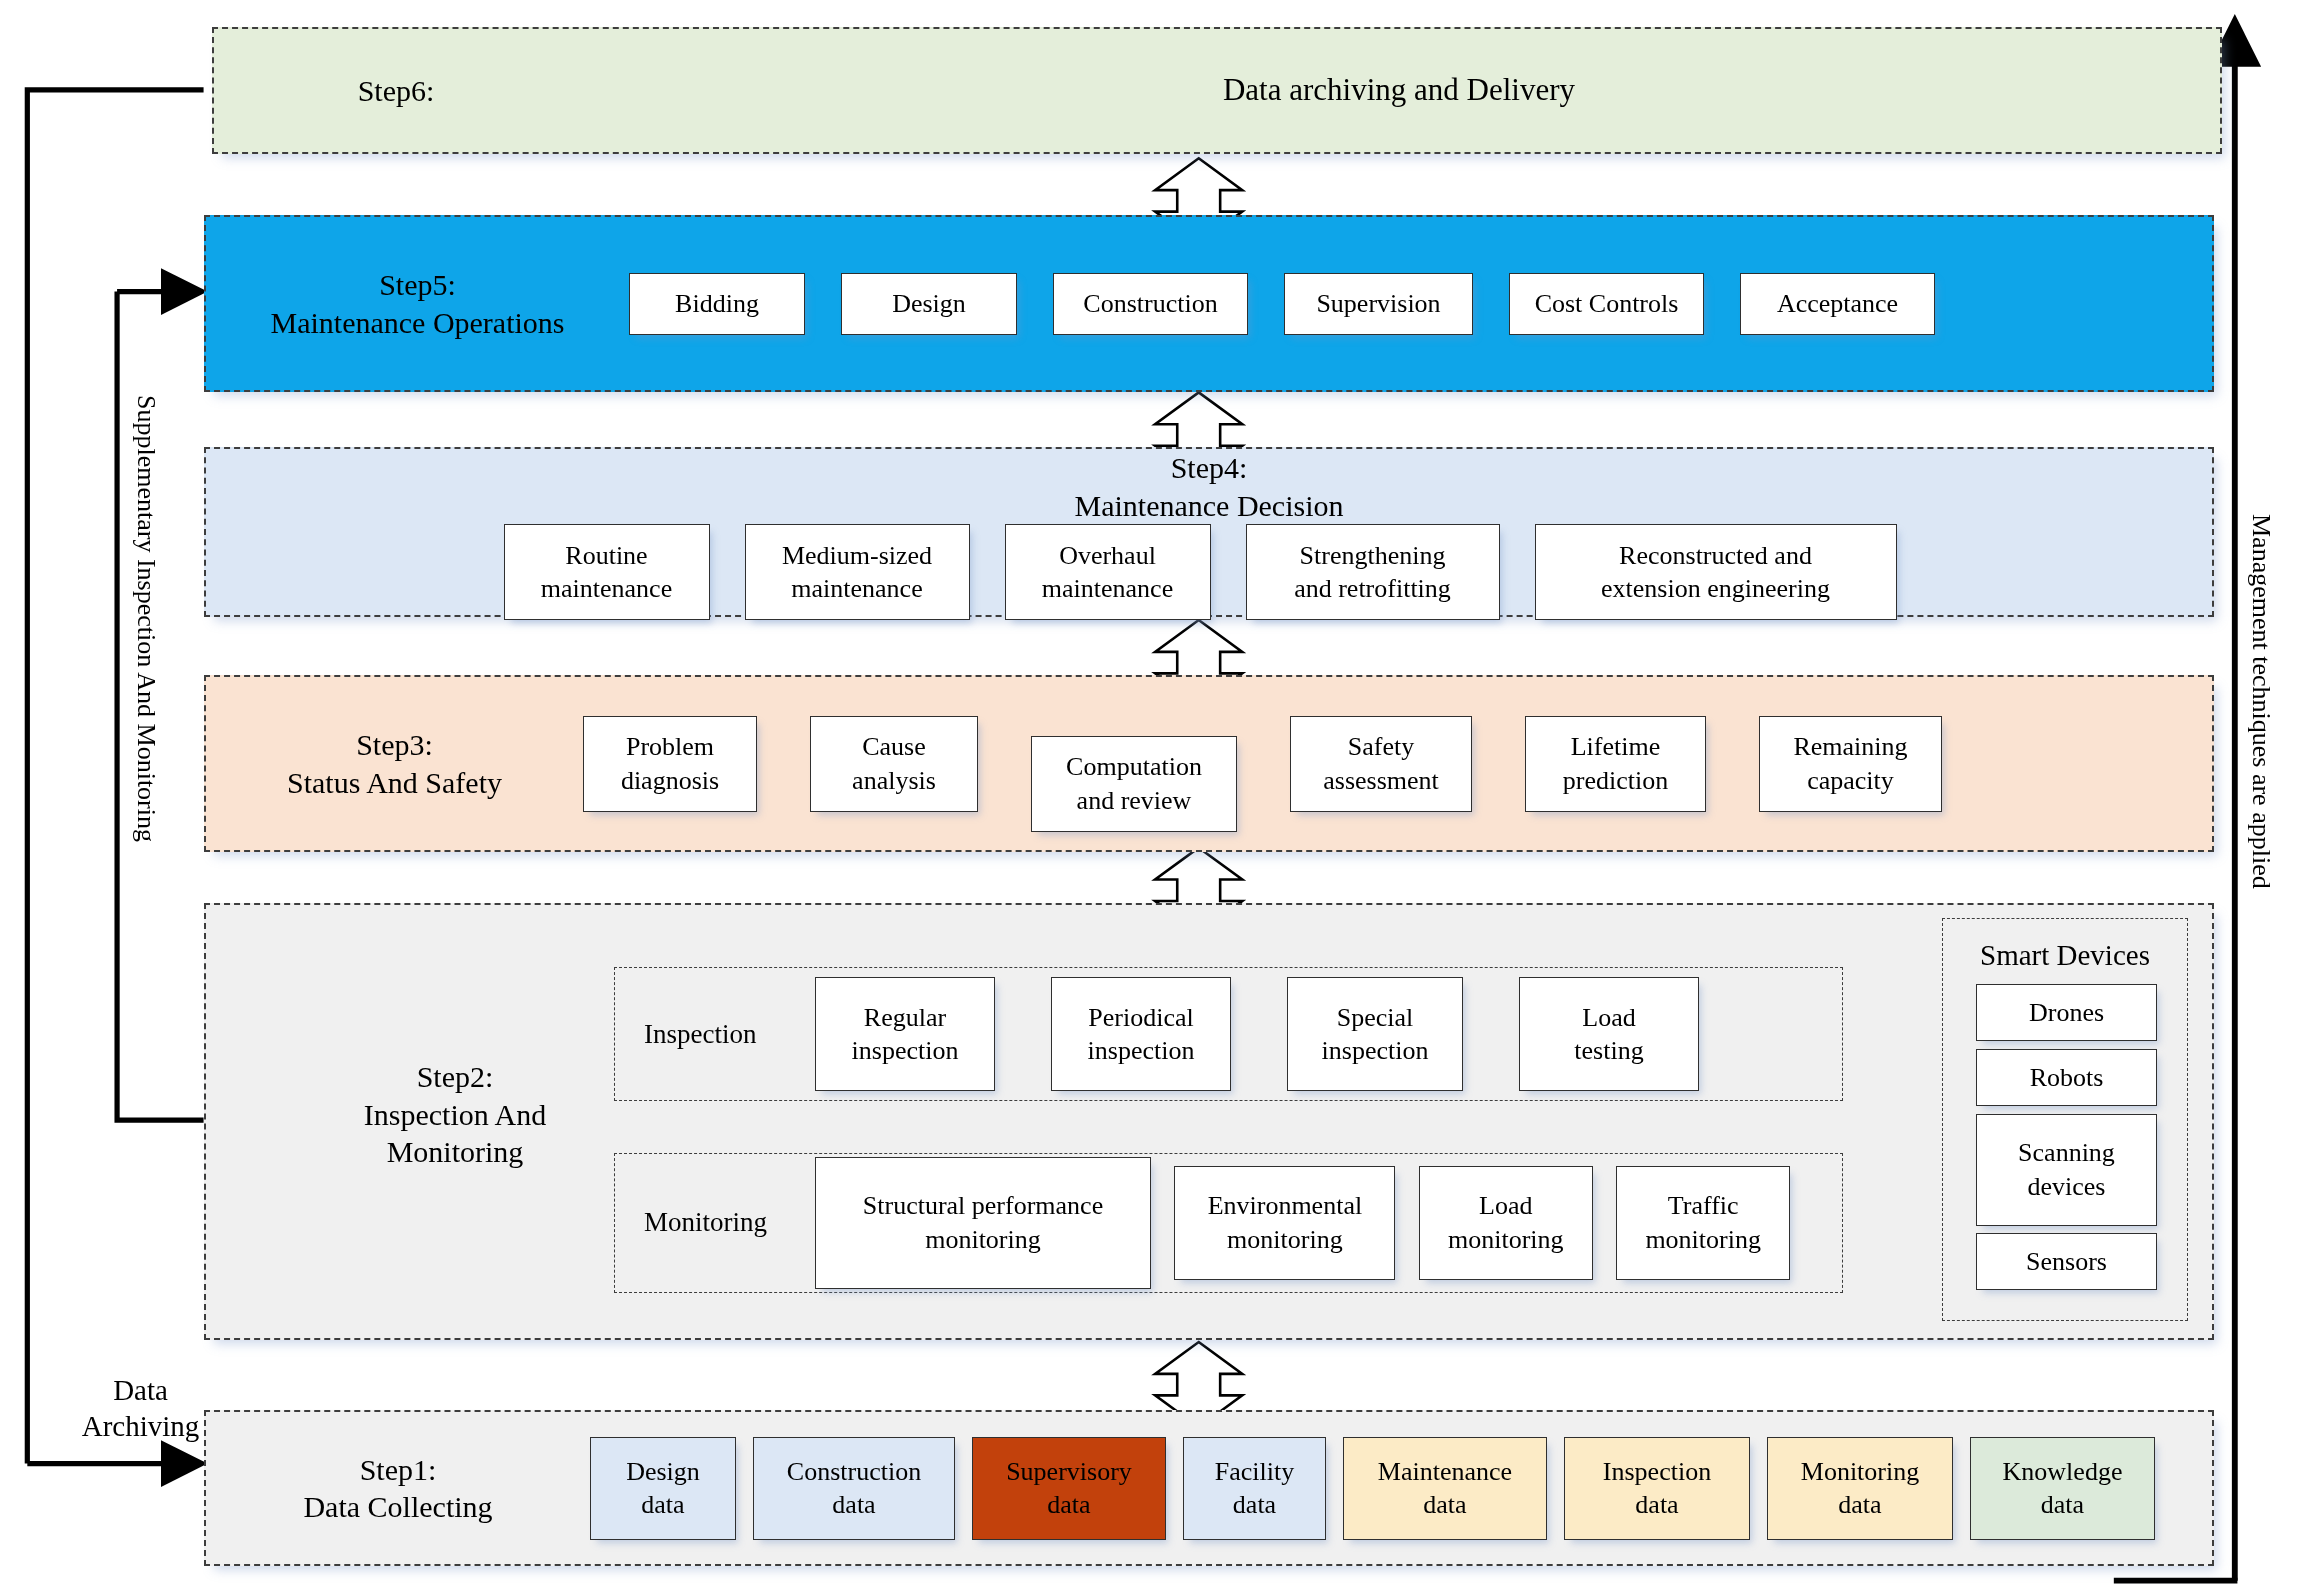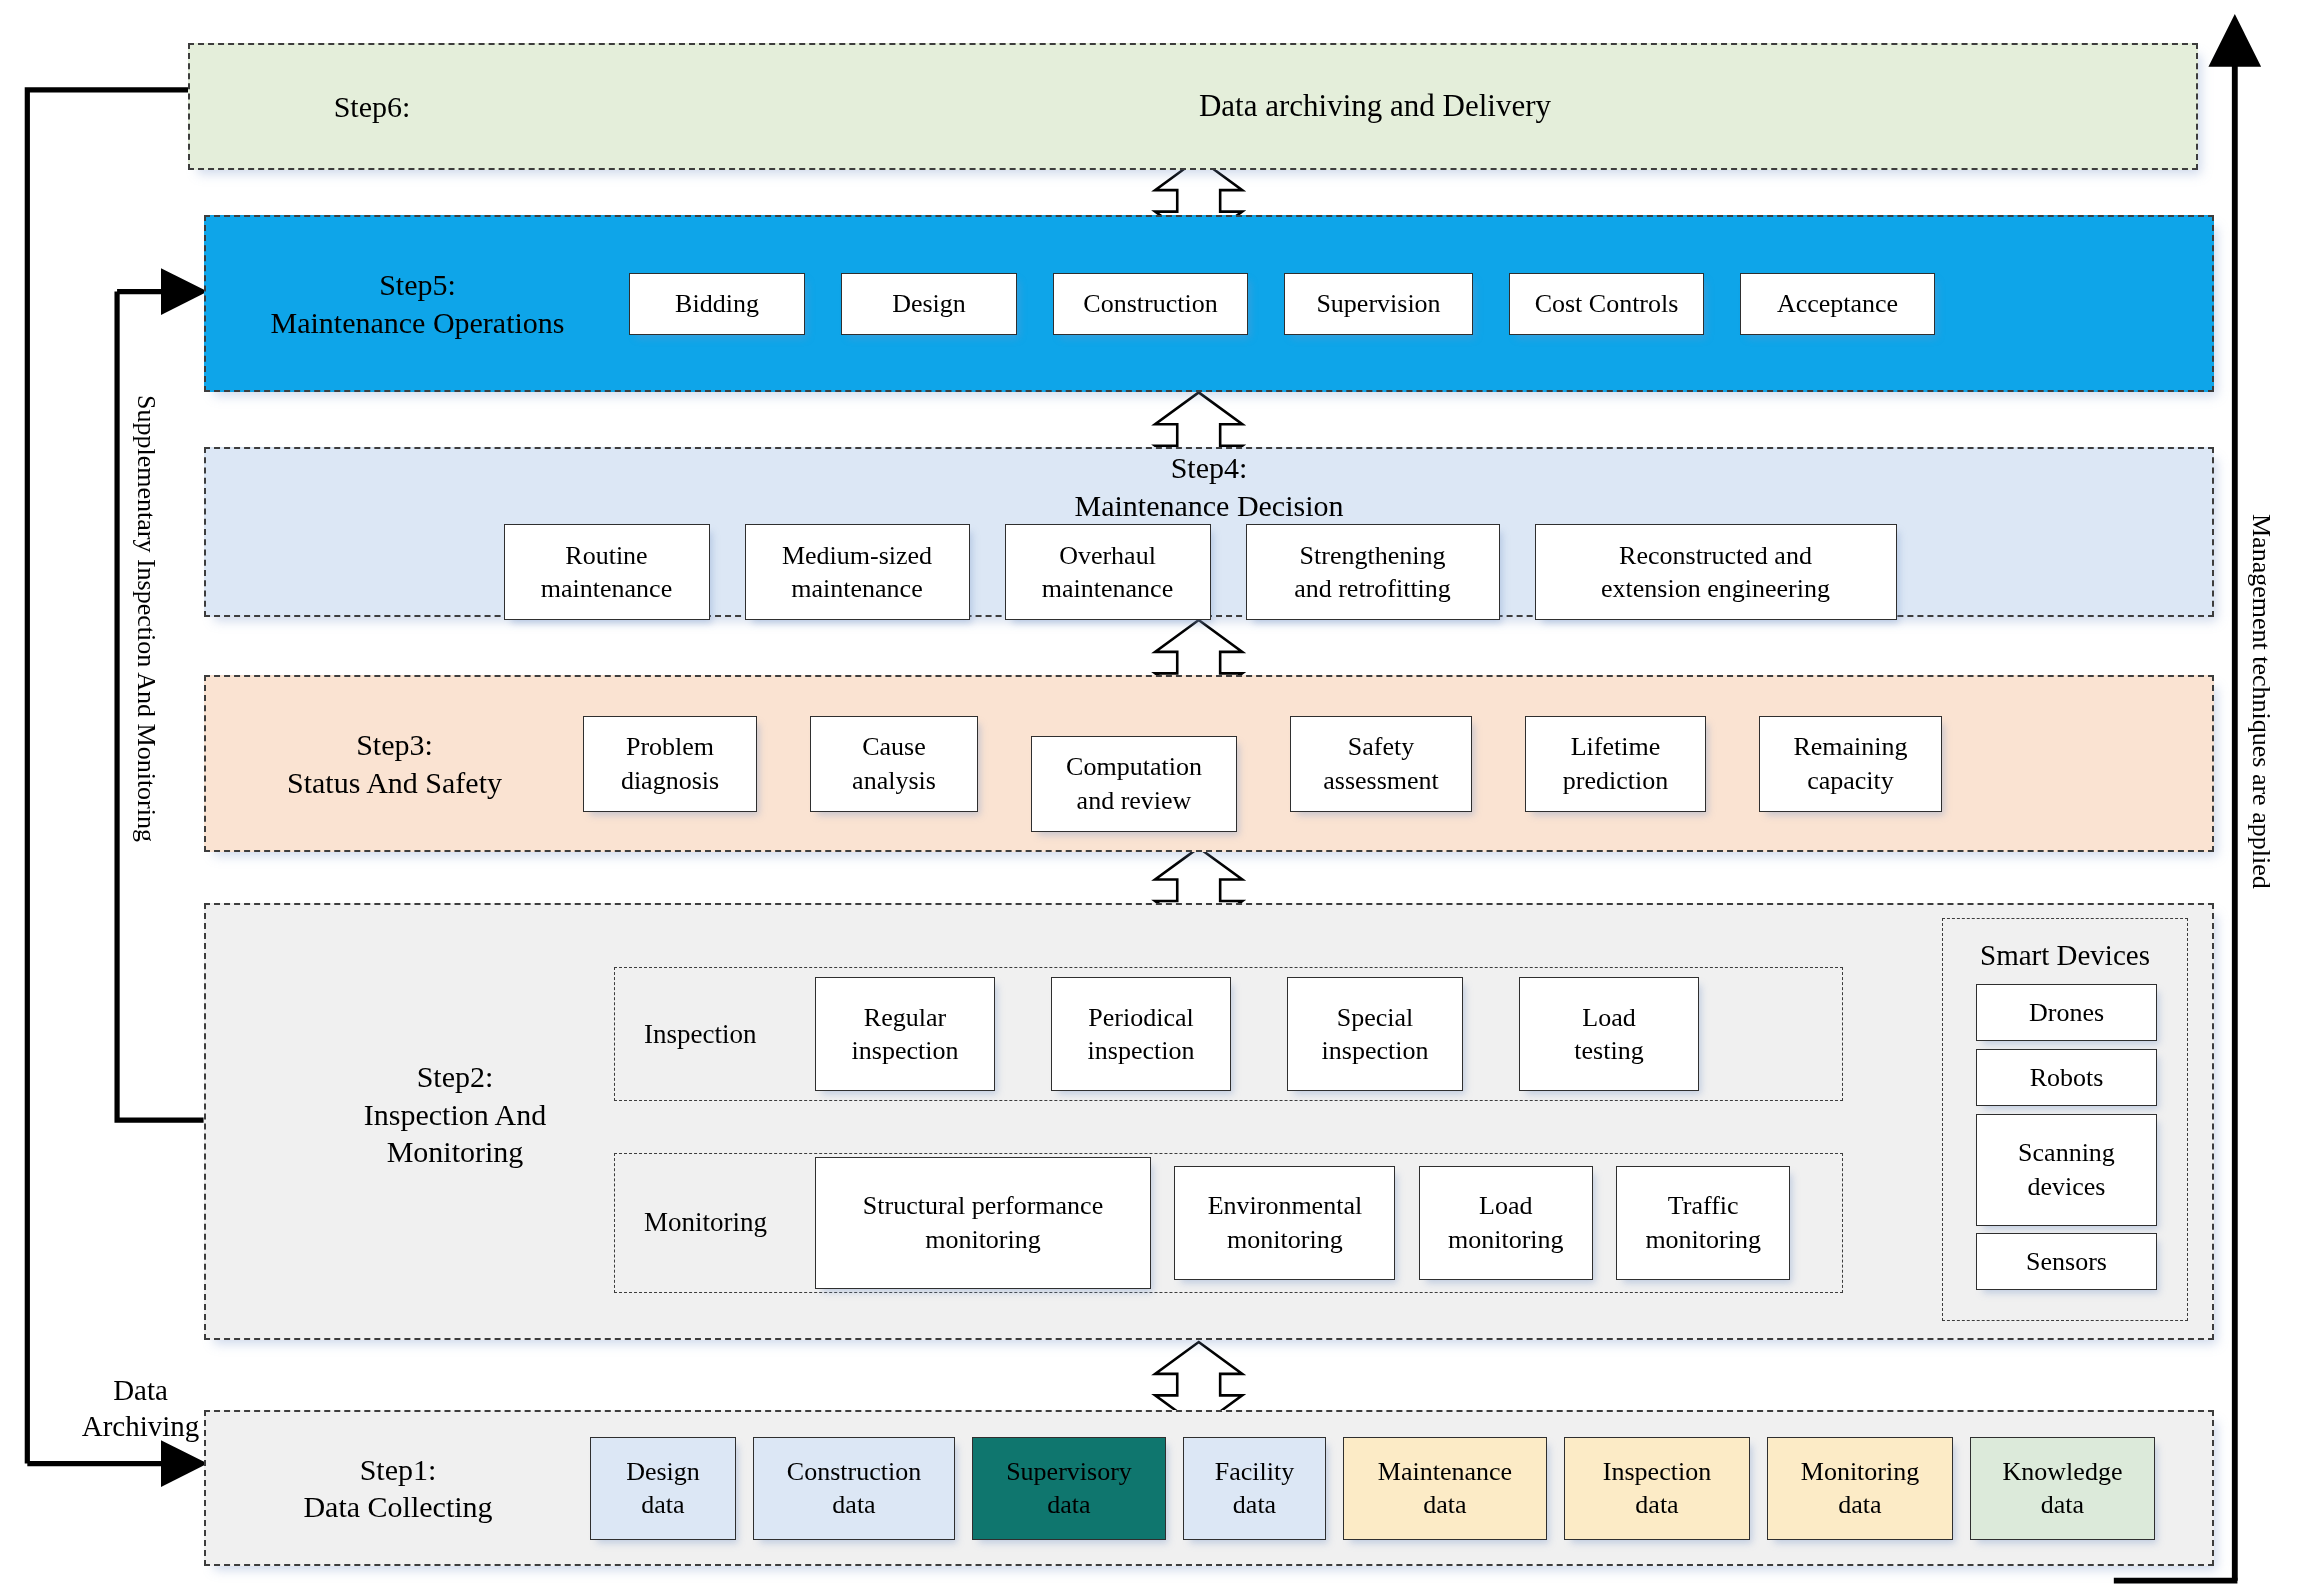--- a/index.html
+++ b/index.html
@@ -93,21 +93,21 @@
     <g>
       <path d="M1843,1303 L1910,1352 L1876,1352 L1876,1385 L1910,1385 L1843,1434
                L1776,1385 L1810,1385 L1810,1352 L1776,1352 Z" fill="#ffffff" stroke="#000" stroke-width="4"></path>
     </g>
     <g>
       <path d="M1843,2063 L1910,2112 L1876,2112 L1876,2145 L1910,2145 L1843,2194
                L1776,2145 L1810,2145 L1810,2112 L1776,2112 Z" fill="#ffffff" stroke="#000" stroke-width="4"></path>
     </g>
   </svg>
 
-  <div class="band sh" style="left:188px;top:27px;width:2010px;height:127px;background:#e4eeda;margin-top:16px;">
+  <div class="band sh" style="left:212px;top:27px;width:2010px;height:127px;background:#e4eeda;">
     <div class="step-label" style="width:364px;">Step6:</div>
     <div class="step-label" style="flex:1;font-size:31px;">Data archiving and Delivery</div>
   </div>
 
   <div class="band sh" style="left:204px;top:215px;width:2010px;height:177px;background:#0ea5e9;">
     <div class="step-label" style="width:423px;">Step5:
 Maintenance Operations</div>
 
     <div style="flex:1;display:flex;align-items:center;gap:36px;padding-right:22px;">
       <div class="ibox" style="width:176px;height:62px;">Bidding</div>
@@ -208,21 +208,21 @@
 
   <div class="band sh" style="left:204px;top:1410px;width:2010px;height:156px;background:#f0f0f0;">
     <div class="step-label" style="width:384px;">Step1:
 Data Collecting</div>
 
     <div style="flex:1;display:flex;align-items:center;gap:17px;padding-right:26px;">
       <div class="dbox" style="width:146px;height:103px;background:#dce7f5;">Design
 data</div>
       <div class="dbox" style="width:202px;height:103px;background:#dce7f5;">Construction
 data</div>
-      <div class="dbox" style="width:194px;height:103px;background:#0f766e;">Supervisory
+      <div class="dbox" style="width:194px;height:103px;background:#c2410c;">Supervisory
 data</div>
       <div class="dbox" style="width:143px;height:103px;background:#dce7f5;">Facility
 data</div>
       <div class="dbox" style="width:204px;height:103px;background:#fcebc6;">Maintenance
 data</div>
       <div class="dbox" style="width:186px;height:103px;background:#fcebc6;">Inspection
 data</div>
       <div class="dbox" style="width:186px;height:103px;background:#fcebc6;">Monitoring
 data</div>
       <div class="dbox" style="width:185px;height:103px;background:#dceada;">Knowledge

